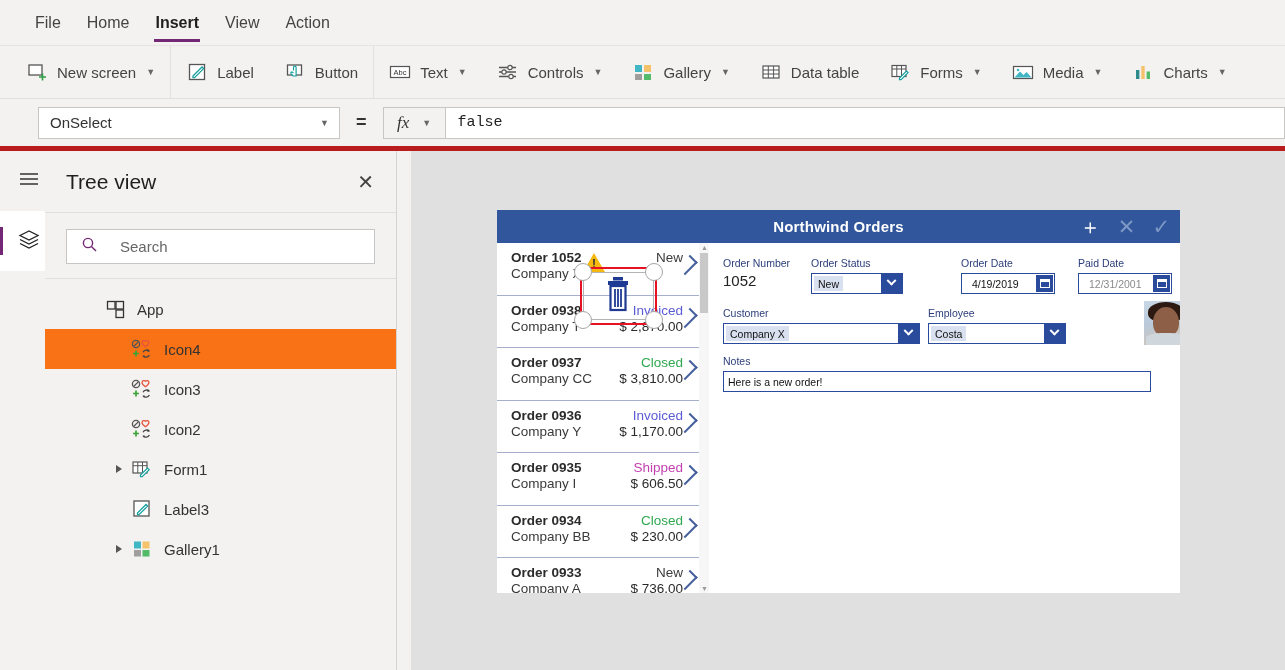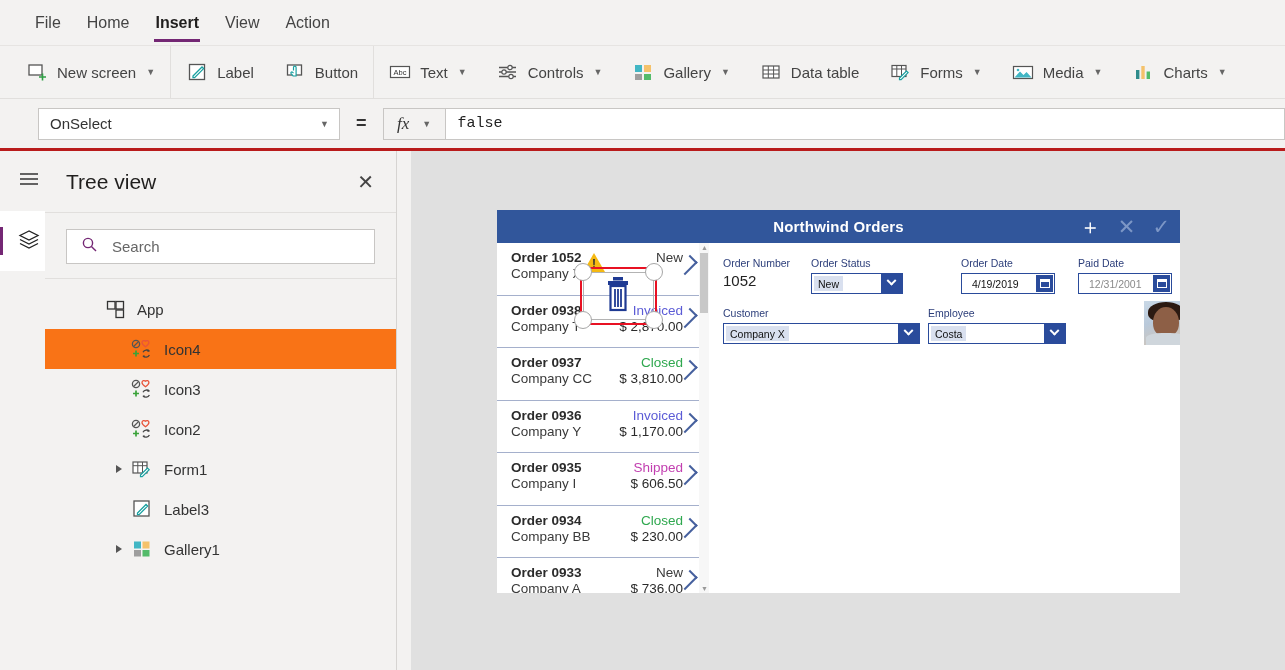--- a/index.html
+++ b/index.html
@@ -38,21 +38,21 @@
     display: flex; align-items: center; gap: 9px; height: 53px;
     padding: 0 15px; font-size: 15px; color: #444; white-space: nowrap; cursor: default;
   }
   .ribbon-btn .ic { width: 22px; height: 22px; display: flex; align-items: center; justify-content: center; flex: none;}
   .caret { font-size: 9px; color: #666; margin-left: 1px; }
 
   
   .formulabar {
     position: absolute; left: 0; top: 99px; width: 1285px; height: 52px;
     background: #f3f2f1; display: flex; align-items: center; padding-left: 38px;
-    border-bottom: 3px solid #b91c1c;
+    border-bottom: 5px solid #b91c1c;
   }
   .prop-select {
     width: 302px; height: 32px; background: #fff; border: 1px solid #c8c6c4;
     display: flex; align-items: center; justify-content: space-between;
     padding: 0 10px 0 11px; font-size: 15px; color: #333;
   }
   .eq { font-size: 18px; color: #333; margin: 0 16px; font-weight: bold; }
   .fx-box {
     width: 62px; height: 32px; background: #f3f2f1; border: 1px solid #c8c6c4;
     border-right: none; display: flex; align-items: center; justify-content: center; gap: 12px;
@@ -86,21 +86,21 @@
   }
   .tree-header {
     height: 62px; display: flex; align-items: center; justify-content: space-between;
     padding: 0 22px 0 21px; border-bottom: 1px solid #e1dfdd;
   }
   .tree-title { font-size: 21px; color: #201f1e; }
   .tree-close { font-size: 20px; color: #444; cursor: default; line-height: 1; }
   .tree-search-wrap { padding: 16px 21px 14px 21px; border-bottom: 1px solid #e1dfdd; }
   .tree-search {
     height: 35px; background: #fff; border: 1px solid #c8c6c4;
-    display: flex; align-items: center; gap: 14px; padding-left: 14px;
+    display: flex; align-items: center; gap: 22px; padding-left: 14px;
   }
   .tree-search span.ph { font-size: 15px; color: #666; }
   .tree-list { padding-top: 10px; }
   .tree-row {
     height: 40px; display: flex; align-items: center; font-size: 15px; color: #333;
     cursor: default;
   }
   .tree-row.selected { background: #f97316; }
   .tw { width: 20px; display: flex; align-items: center; justify-content: center; flex: none; }
   .tri { width: 0; height: 0; }
@@ -652,20 +652,26 @@
               <div class="f-label">Employee</div>
               <div class="f-dd" style="width:138px;margin-top:4px">
                 <span class="val">Costa</span>
                 <span class="btn">
                     <i></i>
                   </span>
               </div>
             </div>
           </div>
 
+          <div class="f-field">
+            <div class="f-label">Notes</div>
+            <div class="f-notes" style="margin-top:4px;width:428px">
+              <span class="val">Here is a new order!</span>
+            </div>
+          </div>
 
           <div class="avatar">
             <div class="av-hair"></div>
             <div class="av-face"></div>
             <div class="av-body"></div>
           </div>
         </div>
       </div>
 
       <div class="sel-box">

